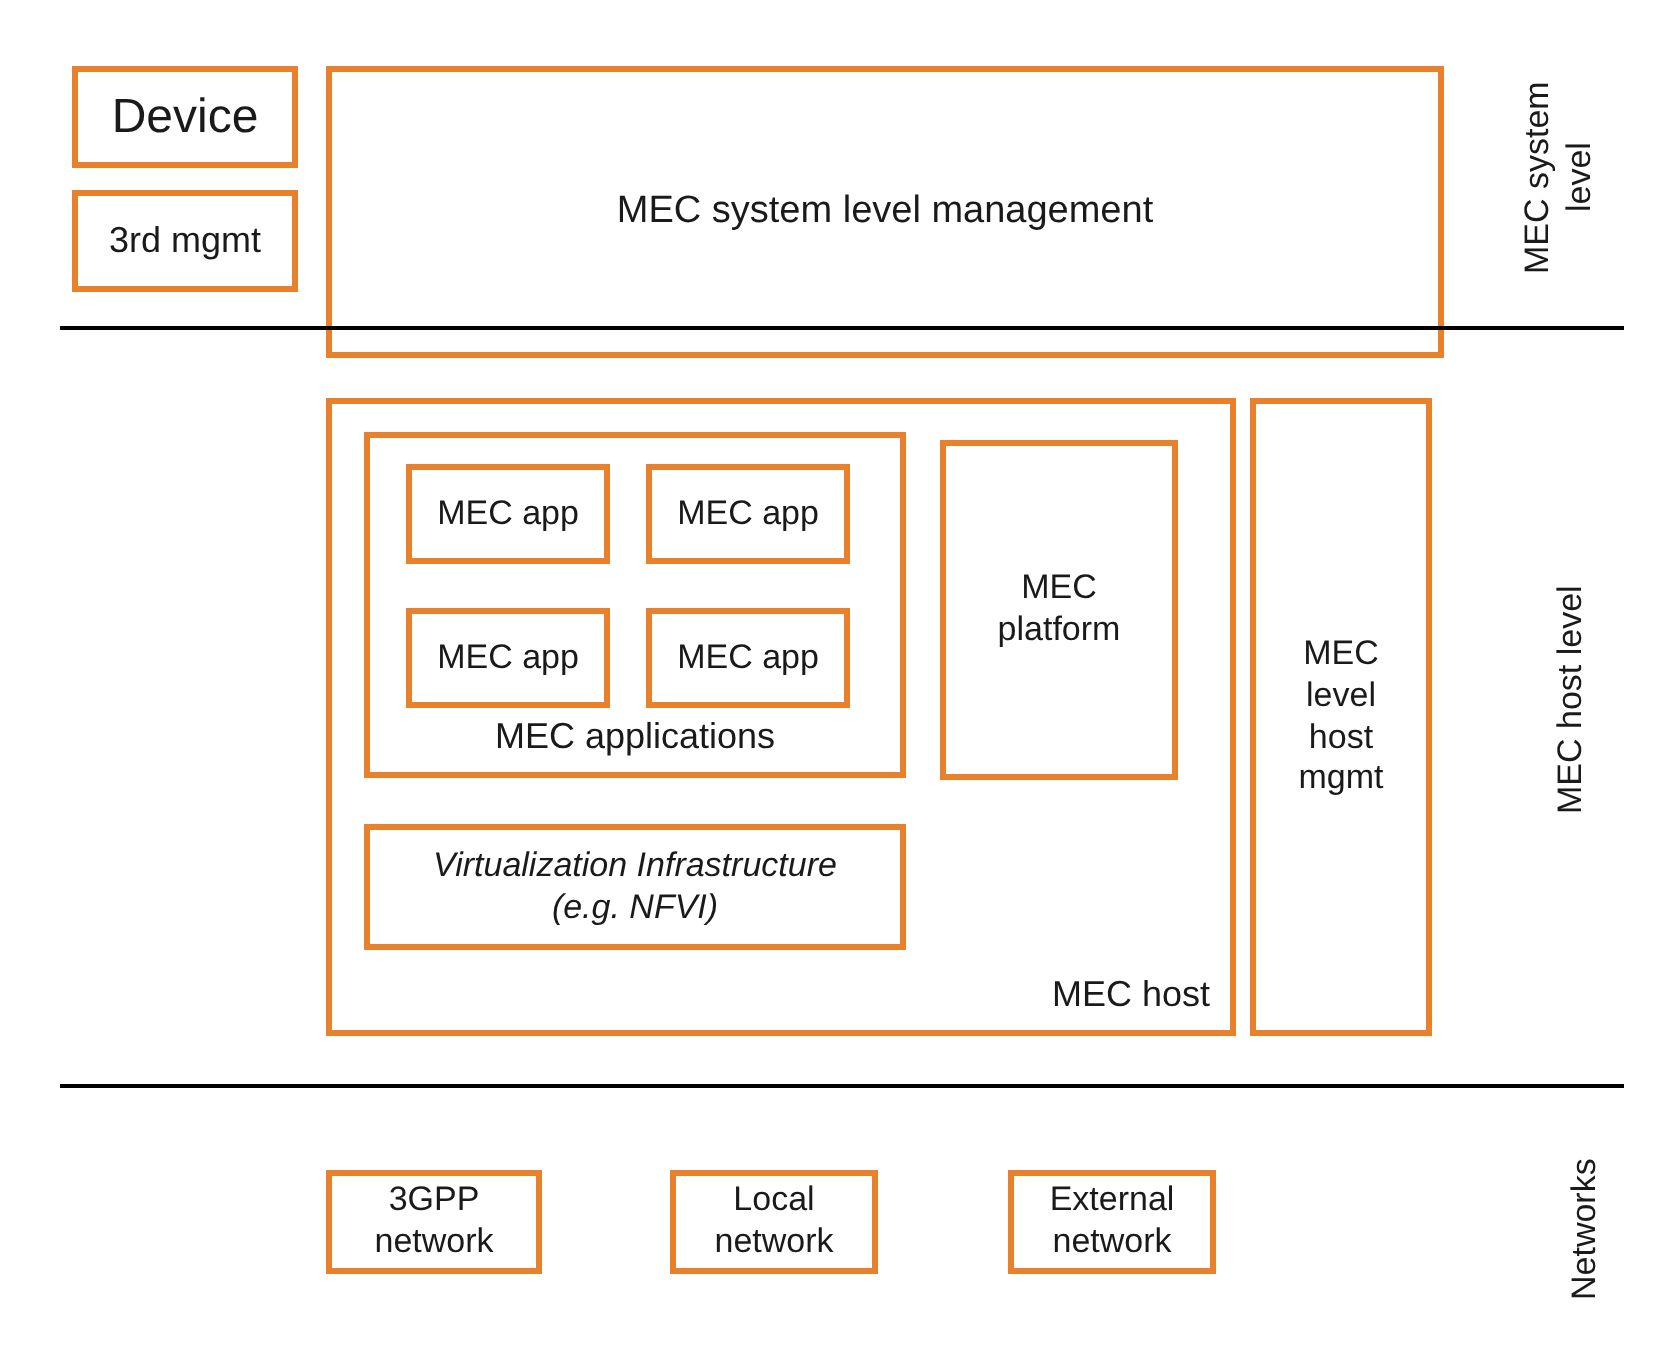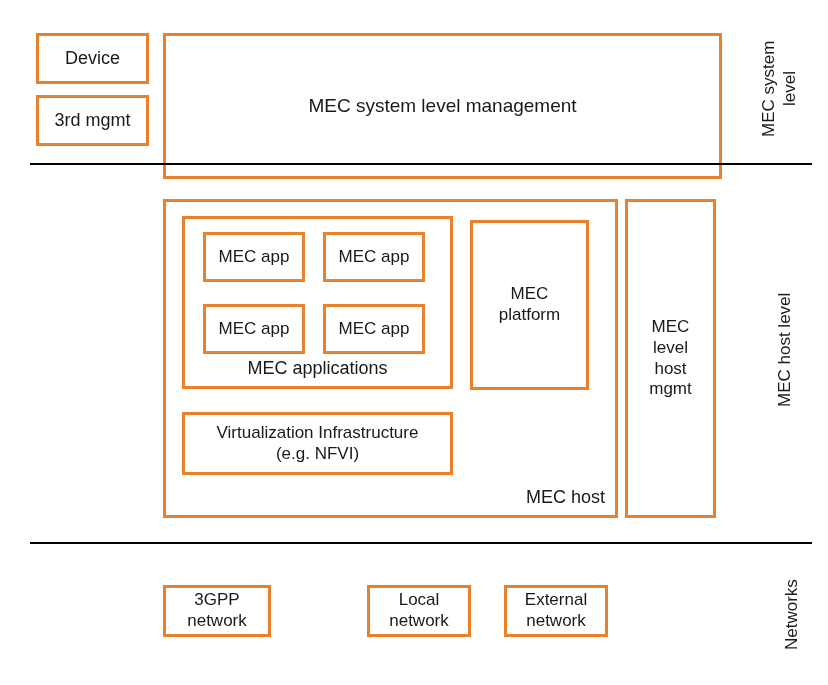--- a/index.html
+++ b/index.html
@@ -53,34 +53,34 @@
     justify-content: center;
     text-align: center;
     line-height: 1.25;
     color: #1a1a1a;
     writing-mode: vertical-rl;
     transform: rotate(180deg);
     white-space: pre-line;
   }
 
   
-  #device-box        { left: 36px;  top: 33px;  width: 113px; height: 51px; font-size: 18px; }
+  #device-box        { left: 36px;  top: 33px;  width: 113px; height: 51px; font-size: 24px; }
   #third-party-box   { left: 36px;  top: 95px;  width: 113px; height: 51px; font-size: 18px; }
   #system-mgmt-box   { left: 163px; top: 33px;  width: 559px; height: 146px; font-size: 19px; }
   #vlabel-system     { left: 742px; top: 26px;  width: 74px;  height: 126px; font-size: 17px; }
   #divider-1         { left: 30px;  top: 163px; width: 782px; }
 
   
   #mec-host-box      { left: 163px; top: 199px; width: 455px; height: 319px; font-size: 18px; }
   #mec-apps-box      { left: 182px; top: 216px; width: 271px; height: 173px; font-size: 18px; }
   #mec-app-1         { left: 203px; top: 232px; width: 102px; height: 50px; font-size: 17px; }
   #mec-app-2         { left: 323px; top: 232px; width: 102px; height: 50px; font-size: 17px; }
   #mec-app-3         { left: 203px; top: 304px; width: 102px; height: 50px; font-size: 17px; }
   #mec-app-4         { left: 323px; top: 304px; width: 102px; height: 50px; font-size: 17px; }
-  #virt-infra-box    { left: 182px; top: 412px; width: 271px; height: 63px; font-size: 17px; }
+  #virt-infra-box    { left: 182px; top: 412px; width: 271px; height: 63px; font-size: 17px; font-style: italic; }
   #mec-platform-box  { left: 470px; top: 220px; width: 119px; height: 170px; font-size: 17px; }
   #host-mgmt-box     { left: 625px; top: 199px; width: 91px;  height: 319px; font-size: 17px; }
   #vlabel-host       { left: 750px; top: 250px; width: 70px;  height: 200px; font-size: 17px; }
   #divider-2         { left: 30px;  top: 542px; width: 782px; }
 
   
   #net-box-1         { left: 163px; top: 585px; width: 108px; height: 52px; font-size: 17px; }
   #net-box-2         { left: 335px; top: 585px; width: 104px; height: 52px; font-size: 17px; }
   #net-box-3         { left: 504px; top: 585px; width: 104px; height: 52px; font-size: 17px; text-align: center; }
   #vlabel-networks   { left: 762px; top: 560px; width: 60px;  height: 110px; font-size: 17px; }
@@ -124,21 +124,21 @@
 host
 mgmt</div>
 
   <div class="vlabel" id="vlabel-host">MEC host level</div>
 
   <div class="divider" id="divider-2"></div>
 
   <div class="box" id="net-box-1" style="white-space: pre-line;">3GPP
 network</div>
 
-  <div class="box" id="net-box-2" style="white-space: pre-line; margin-left: 32px;">Local
+  <div class="box" id="net-box-2" style="white-space: pre-line;">Local
 network</div>
 
   <div class="box" id="net-box-3" style="white-space: pre-line;">External
 network</div>
 
   <div class="vlabel" id="vlabel-networks">Networks</div>
 
 </div>
 
 </body></html>

